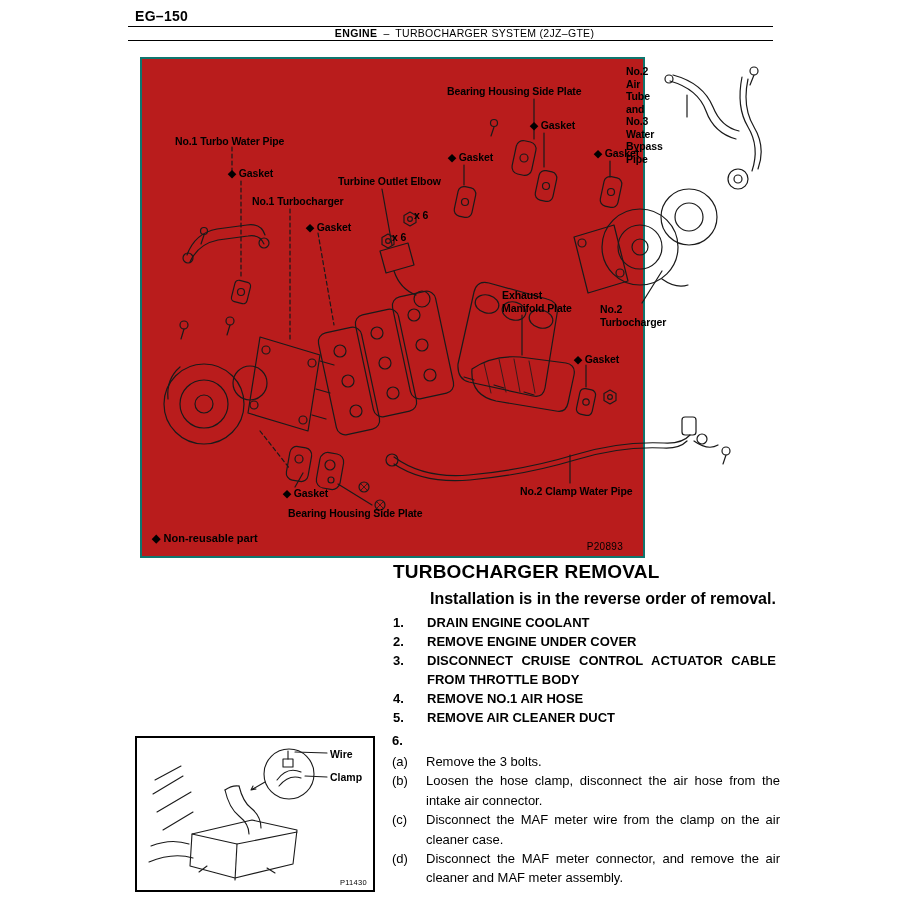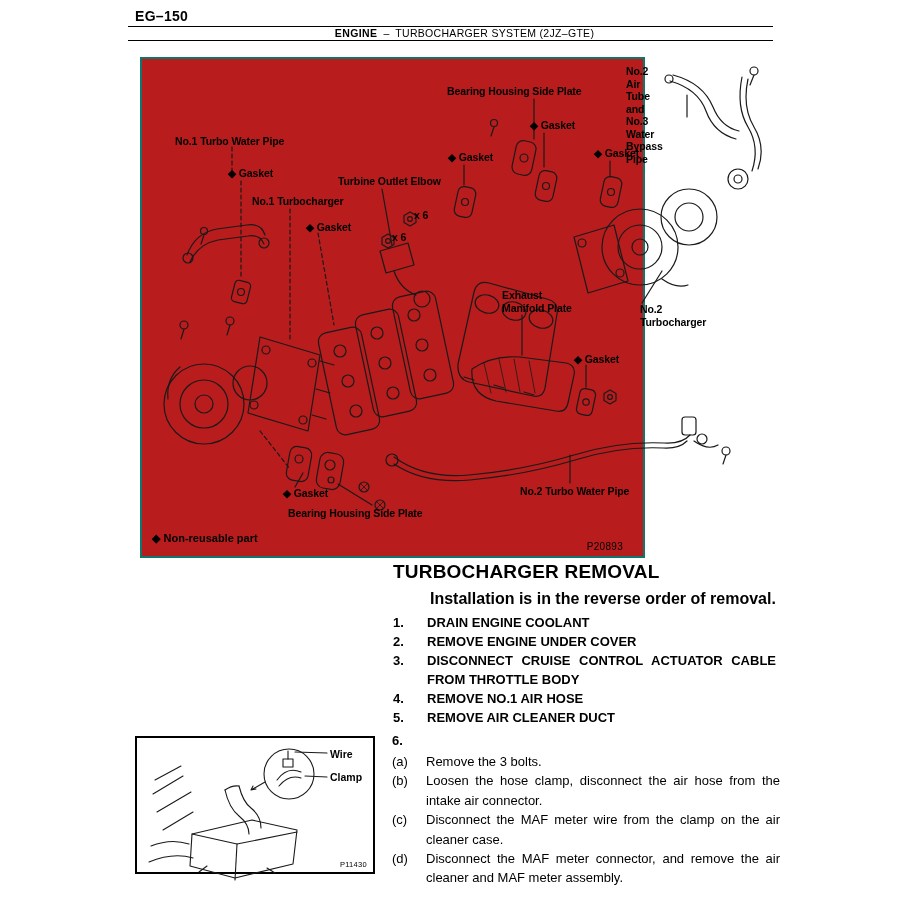--- a/index.html
+++ b/index.html
@@ -25,21 +25,21 @@
 
   
   .removal { position:absolute; left:393px; top:561px; width:383px; }
   .removal-title { font-size:19px; font-weight:bold; letter-spacing:.2px; margin-bottom:7px; }
   .removal-sub { font-size:16px; font-weight:bold; margin-left:37px; margin-bottom:5px; }
   .step { display:flex; font-size:13px; font-weight:bold; line-height:19px; }
   .step-num { width:34px; flex:none; }
   .step-text { flex:1; text-align:justify; }
 
   
-  .figure2 { position:absolute; left:135px; top:736px; width:240px; height:138px; border:2px solid #000; background:#fff; }
+  .figure2 { position:absolute; left:135px; top:736px; width:240px; height:156px; border:2px solid #000; background:#fff; }
   .flabel { position:absolute; font-size:10.5px; font-weight:bold; }
   .flabel-wire { left:193px; top:10px; }
   .flabel-clamp { left:193px; top:33px; }
   .fig2-code { position:absolute; right:6px; bottom:3px; font-size:7.5px; letter-spacing:.3px; }
 
   
   .step6 { position:absolute; left:392px; top:731px; width:388px; }
   .step6-head { display:flex; font-size:13px; font-weight:bold; line-height:20px; margin-bottom:1px; }
   .step6-num { width:34px; flex:none; }
   .sub { display:flex; font-size:13px; line-height:19.4px; }
@@ -204,25 +204,25 @@
   <div class="dlabel" style="left:452px; top:88px;">◆ Gasket</div>
   <div class="dlabel" style="left:33px;  top:76px;">No.1 Turbo Water Pipe</div>
   <div class="dlabel" style="left:86px;  top:108px;">◆ Gasket</div>
   <div class="dlabel" style="left:196px; top:116px;">Turbine Outlet Elbow</div>
   <div class="dlabel" style="left:110px; top:136px;">No.1 Turbocharger</div>
   <div class="dlabel" style="left:164px; top:162px;">◆ Gasket</div>
   <div class="dlabel" style="left:272px; top:150px;">x 6</div>
   <div class="dlabel" style="left:250px; top:172px;">x 6</div>
   <div class="dlabel" style="left:360px; top:230px;">Exhaust
 Manifold Plate</div>
-  <div class="dlabel" style="left:498px; top:244px;">No.2 Turbocharger</div>
+  <div class="dlabel" style="left:458px; top:244px;">No.2 Turbocharger</div>
   <div class="dlabel" style="left:432px; top:294px;">◆ Gasket</div>
   <div class="dlabel" style="left:141px; top:428px;">◆ Gasket</div>
   <div class="dlabel" style="left:146px; top:448px;">Bearing Housing Side Plate</div>
-  <div class="dlabel" style="left:378px; top:426px;">No.2 Turbo Water Pipe</div>
+  <div class="dlabel" style="left:378px; top:426px;">No.2 Clamp Water Pipe</div>
 
   <div class="non-reusable">◆ Non-reusable part</div>
   <div class="fig-code">P20893</div>
 </div>
 
 <div class="removal">
   <div class="removal-title">TURBOCHARGER REMOVAL</div>
   <div class="removal-sub">Installation is in the reverse order of removal.</div>
 
   <div class="step">

